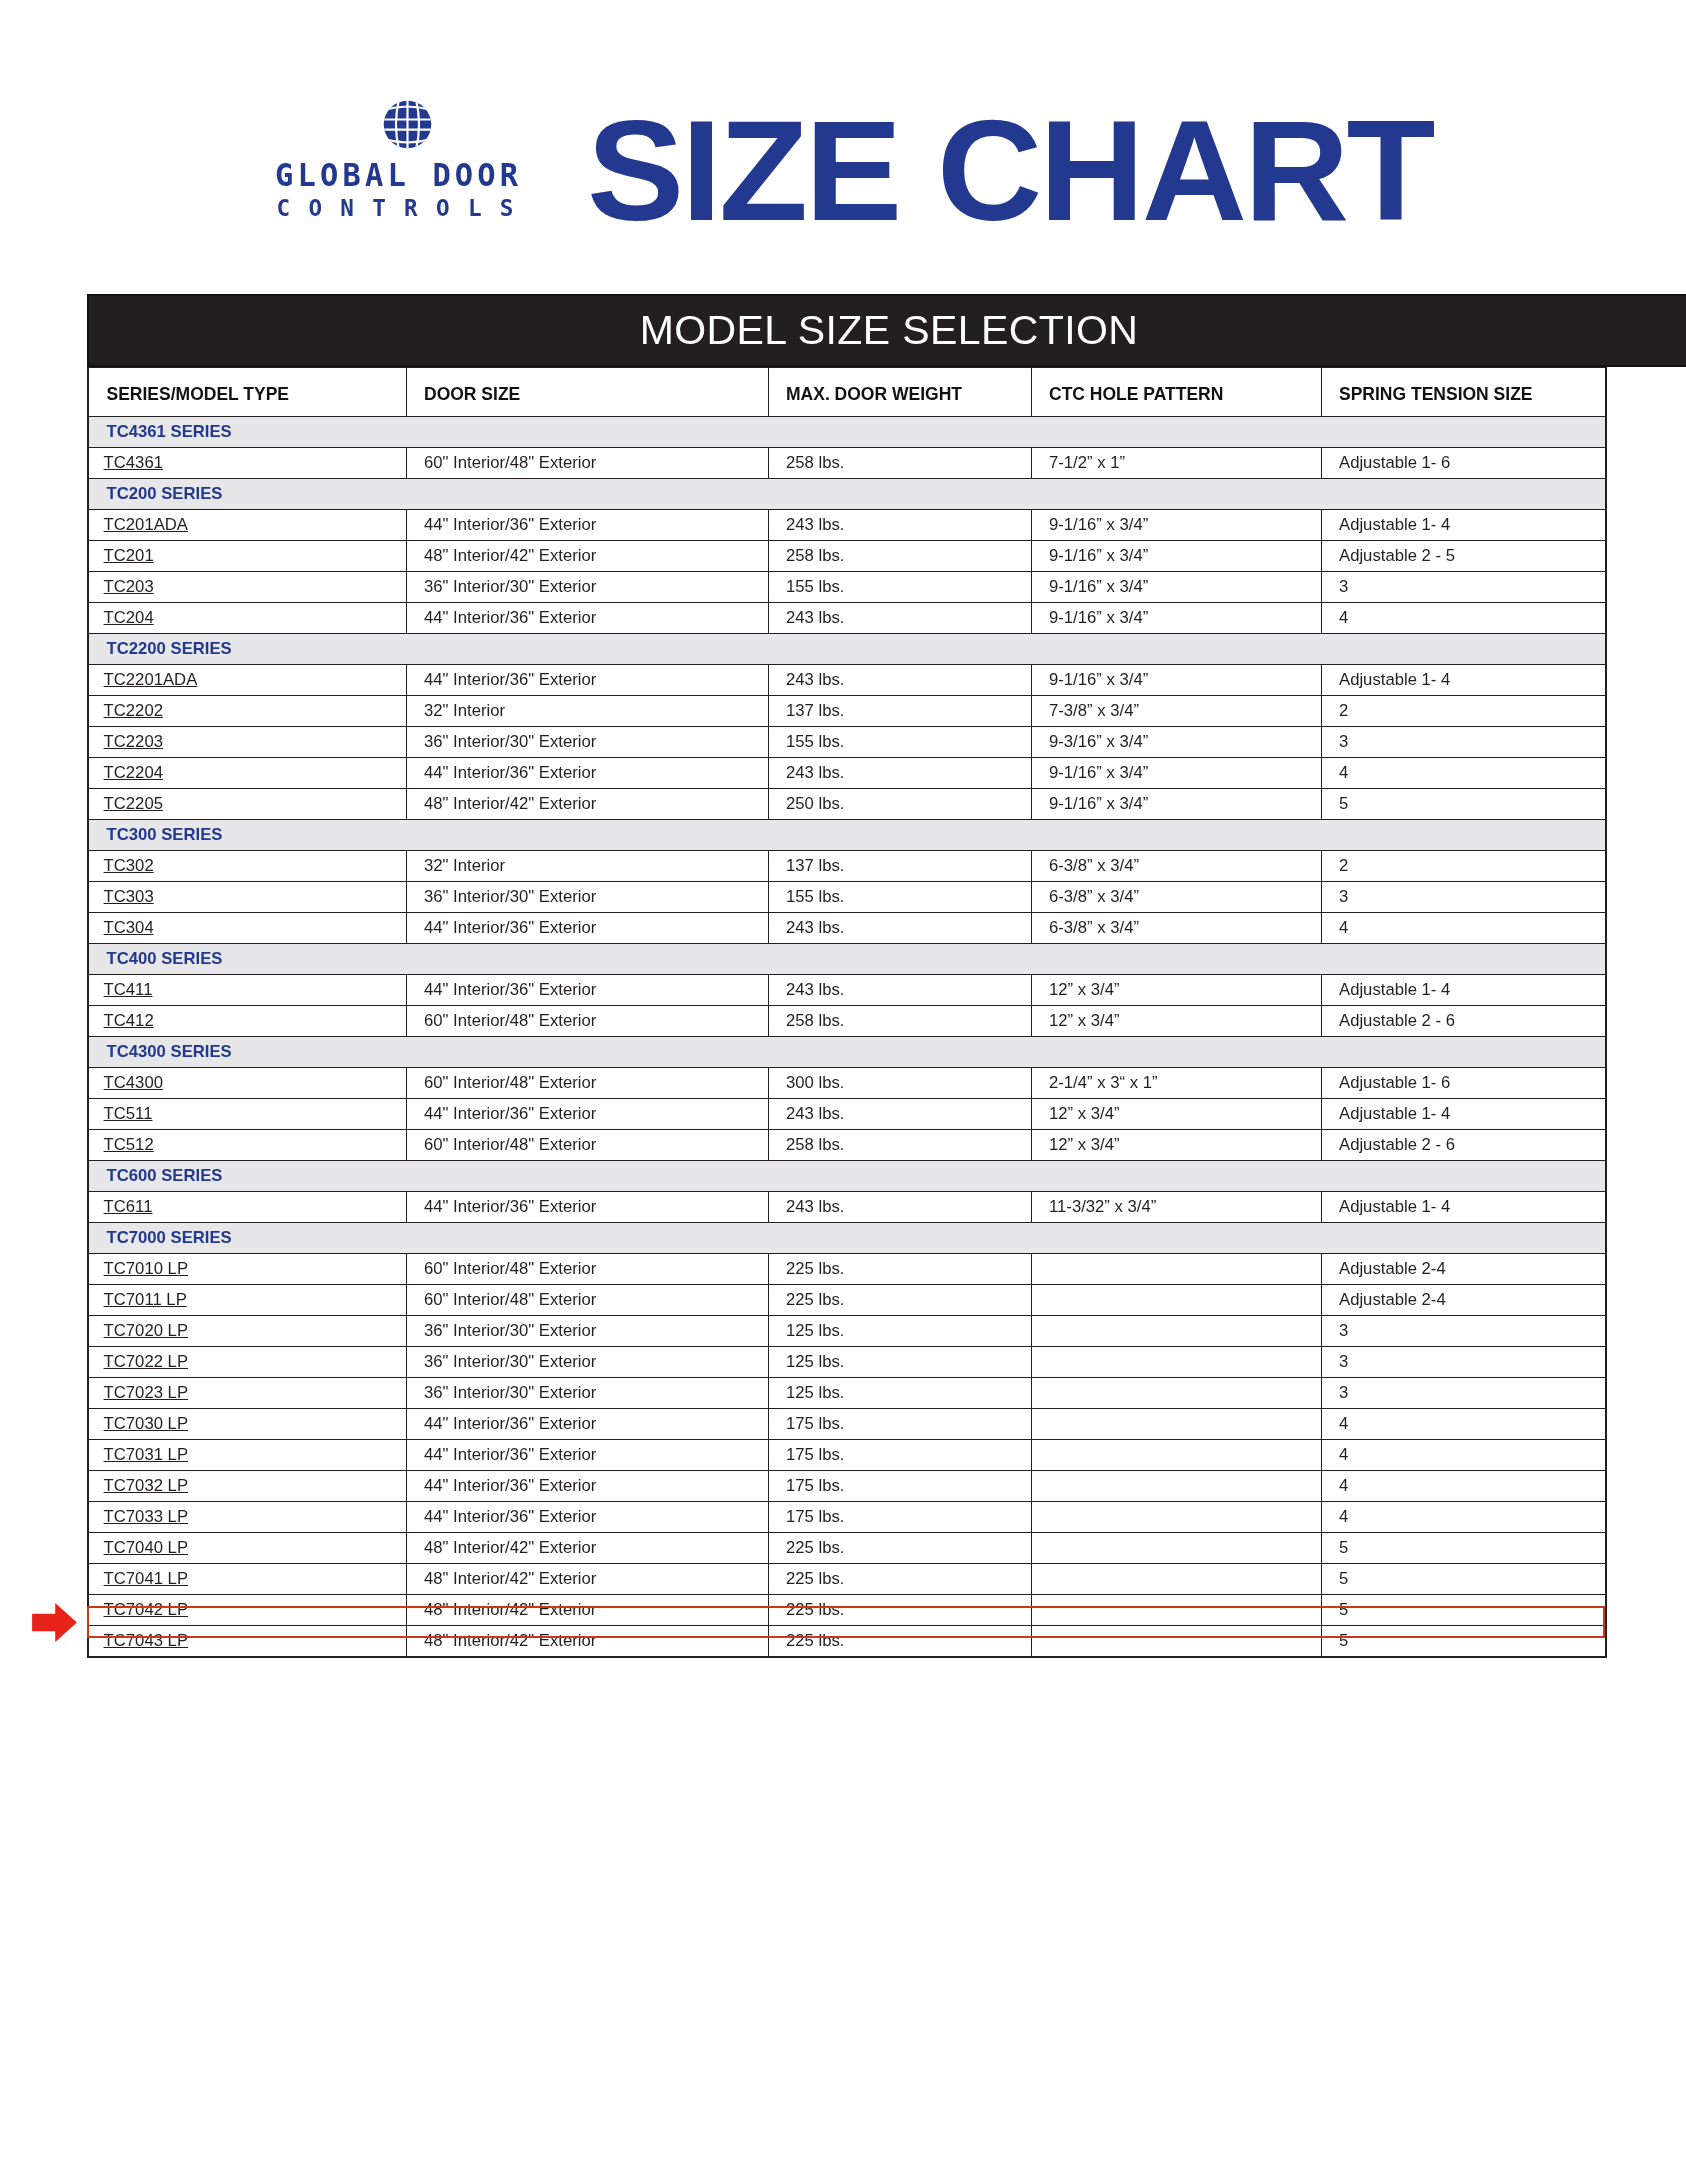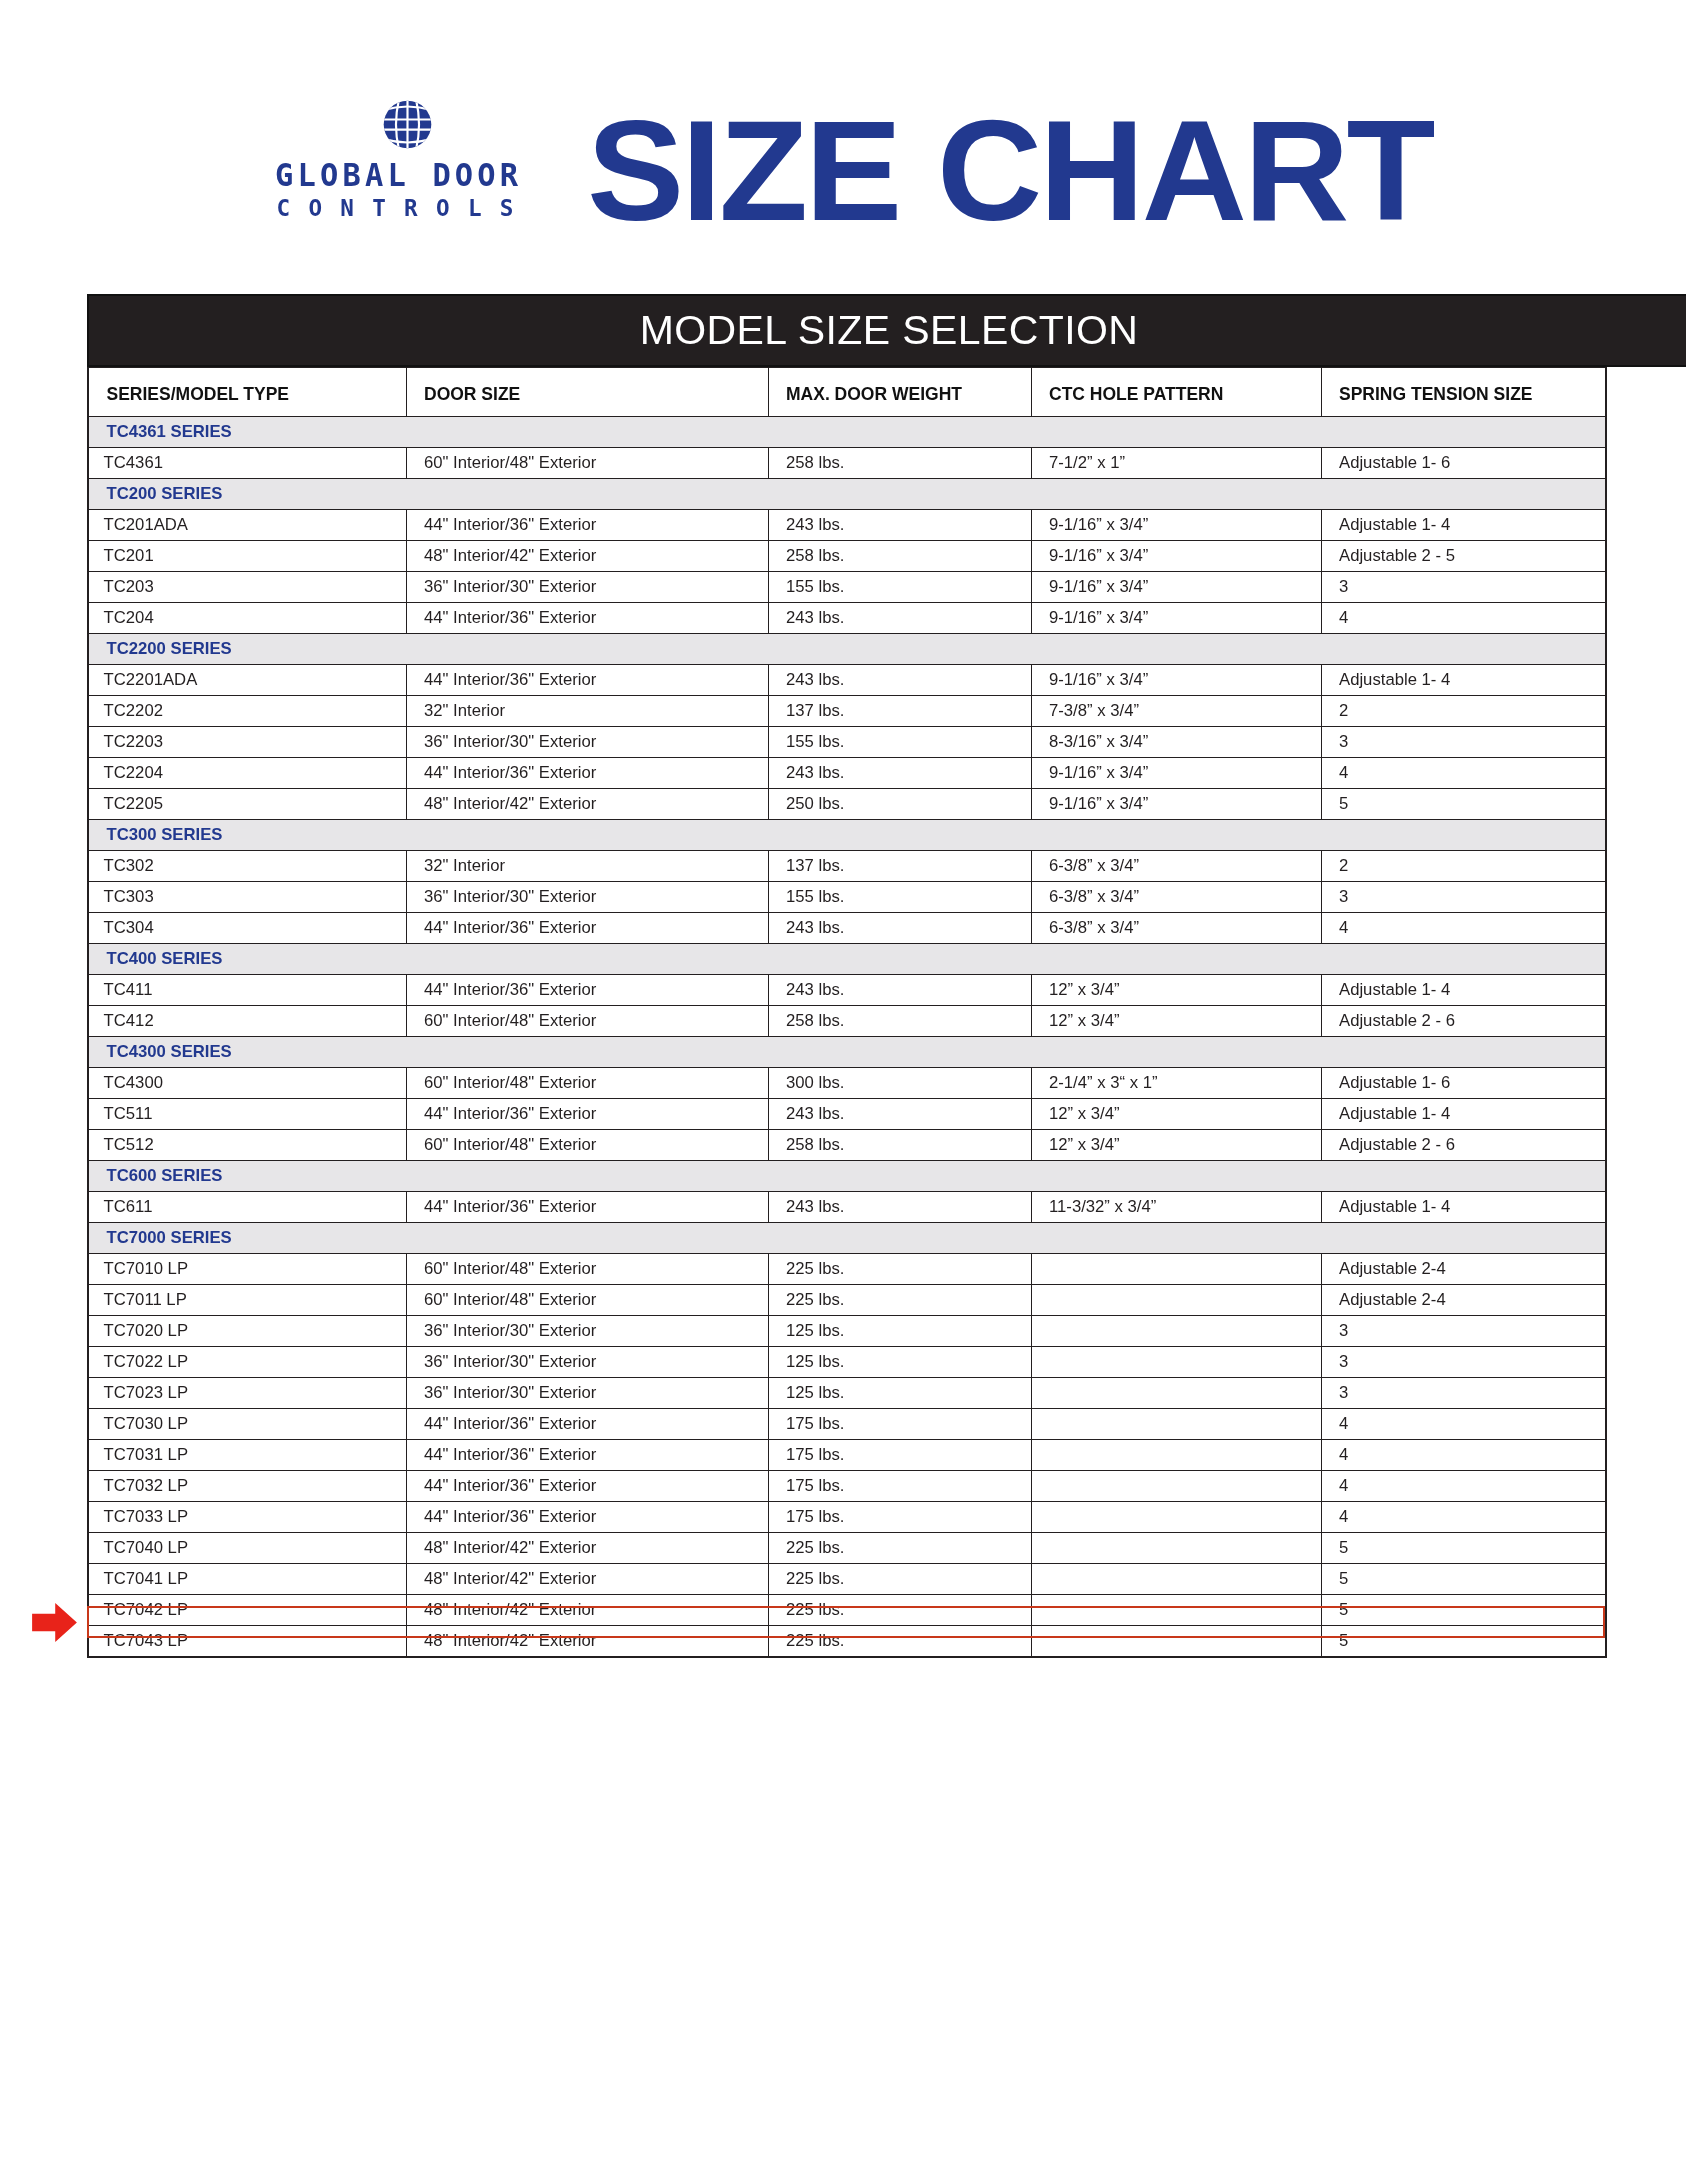--- a/index.html
+++ b/index.html
@@ -37,21 +37,21 @@
   table.size-table col.c5 { width: 285px; }
   .size-table th, .size-table td { box-sizing: border-box; border: 1.5px solid #231f20;
         padding: 0 0 0 17.5px; text-align: left; vertical-align: middle; white-space: nowrap; }
   .size-table thead th { height: 49px; font-size: 17.5px; font-weight: bold; color: #111;
         padding-top: 4.4px; margin-left: 16px; }
   .size-table td { height: 31px; font-size: 16.7px; color: #231f20; }
   .size-table tr.series-row td { background: #e7e6e8; color: #22398f; font-weight: bold;
         font-size: 16.7px; border-left: none; border-right: none; }
   .size-table tr.series-row td:first-child { border-left: 1.5px solid #231f20; }
   .size-table tr.series-row td:last-child  { border-right: 1.5px solid #231f20; margin-left: 13px; }
-  .size-table td.model { padding-left: 14.6px; }
+  .size-table td.model { padding-left: 14.6px; text-decoration: underline; }
 
   
   .highlight-box { position: absolute; left: 87px; width: 1518px; height: 32px;
         border: 2.9px solid #c8381a; box-sizing: border-box; pointer-events: none; }
   .arrow { position: absolute; left: 32px; width: 45px; height: 39px; }
 </style>
 </head>
 <body>
 
 <div class="logo">
@@ -155,21 +155,21 @@
           <td class="model">TC2202</td>
           <td>32" Interior</td>
           <td>137 lbs.</td>
           <td>7-3/8” x 3/4”</td>
           <td>2</td>
         </tr>
         <tr>
           <td class="model">TC2203</td>
           <td>36" Interior/30" Exterior</td>
           <td>155 lbs.</td>
-          <td>8-3/16” x 3/4”</td>
+          <td>9-3/16” x 3/4”</td>
           <td>3</td>
         </tr>
         <tr>
           <td class="model">TC2204</td>
           <td>44" Interior/36" Exterior</td>
           <td>243 lbs.</td>
           <td>9-1/16” x 3/4”</td>
           <td>4</td>
         </tr>
         <tr>

